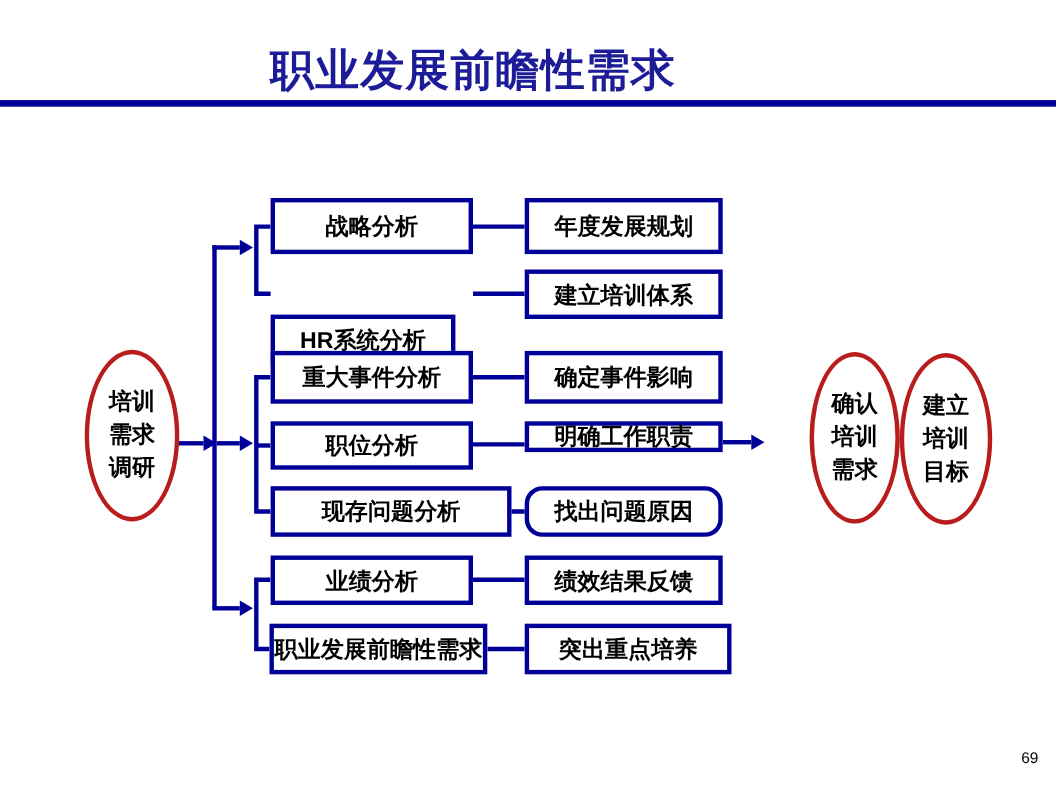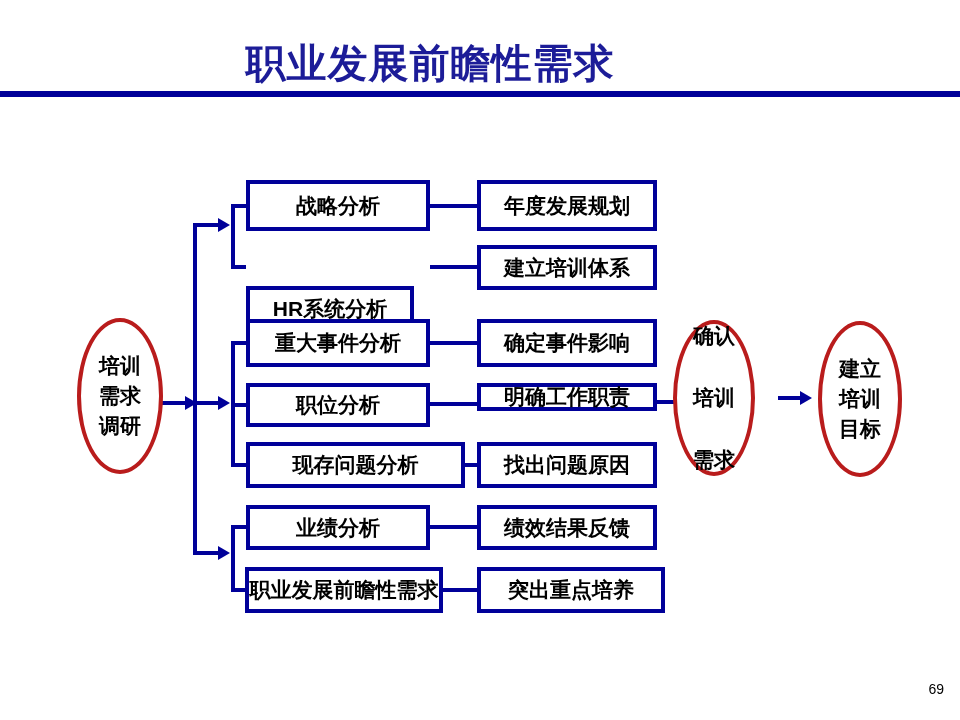--- a/index.html
+++ b/index.html
@@ -35,26 +35,26 @@
   .b-l3{left:246px;top:319px;width:184px;height:48px;}
   .b-l4{left:246px;top:383px;width:184px;height:44px;}
   .b-l5{left:246px;top:442px;width:219px;height:46px;}
   .b-l6{left:246px;top:505px;width:184px;height:45px;}
   .b-l7{left:245px;top:567px;width:198px;height:46px;}
   
   .b-r1{left:477px;top:180px;width:180px;height:51px;}
   .b-r2{left:477px;top:245px;width:180px;height:45px;}
   .b-r3{left:477px;top:319px;width:180px;height:48px;}
   .b-r4{left:477px;top:383px;width:180px;height:28px;}
-  .b-r5{left:477px;top:442px;width:180px;height:46px;}
+  .b-r5{left:477px;top:442px;width:180px;height:46px;border-radius:16px;}
   .b-r6{left:477px;top:505px;width:180px;height:45px;}
   .b-r7{left:477px;top:567px;width:188px;height:46px;}
   
   .e-source{left:77px;top:318px;width:86px;height:156px;}
-  .e-confirm{left:673px;top:320px;width:82px;height:156px;gap:32px;}
+  .e-confirm{left:736px;top:320px;width:82px;height:156px;}
   .e-goal{left:818px;top:321px;width:84px;height:156px;}
   .page-number{
     position:absolute;right:16px;bottom:23px;font-size:14px;color:#000000;
   }
 </style>
 </head>
 <body>
 
 <div class="slide-title">职业发展前瞻性需求</div>
 <div class="title-divider"></div>

